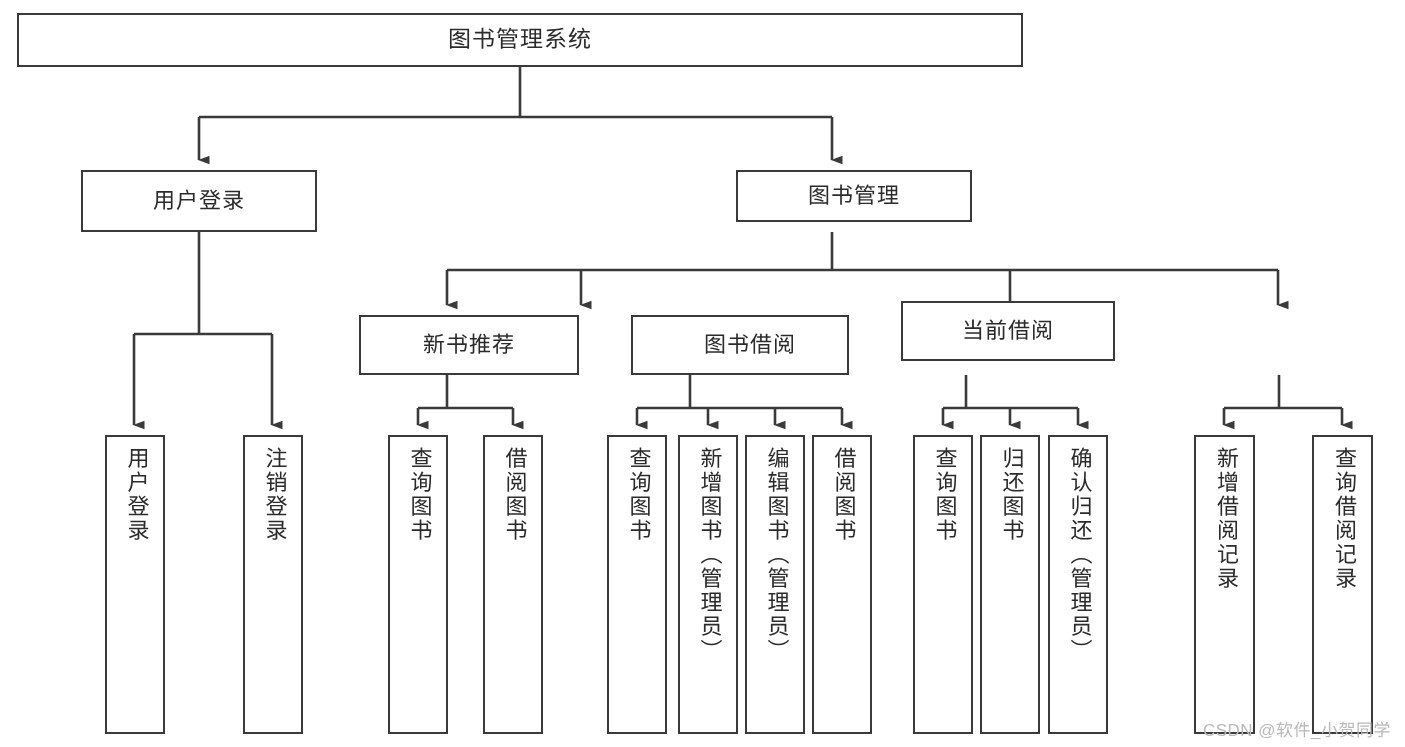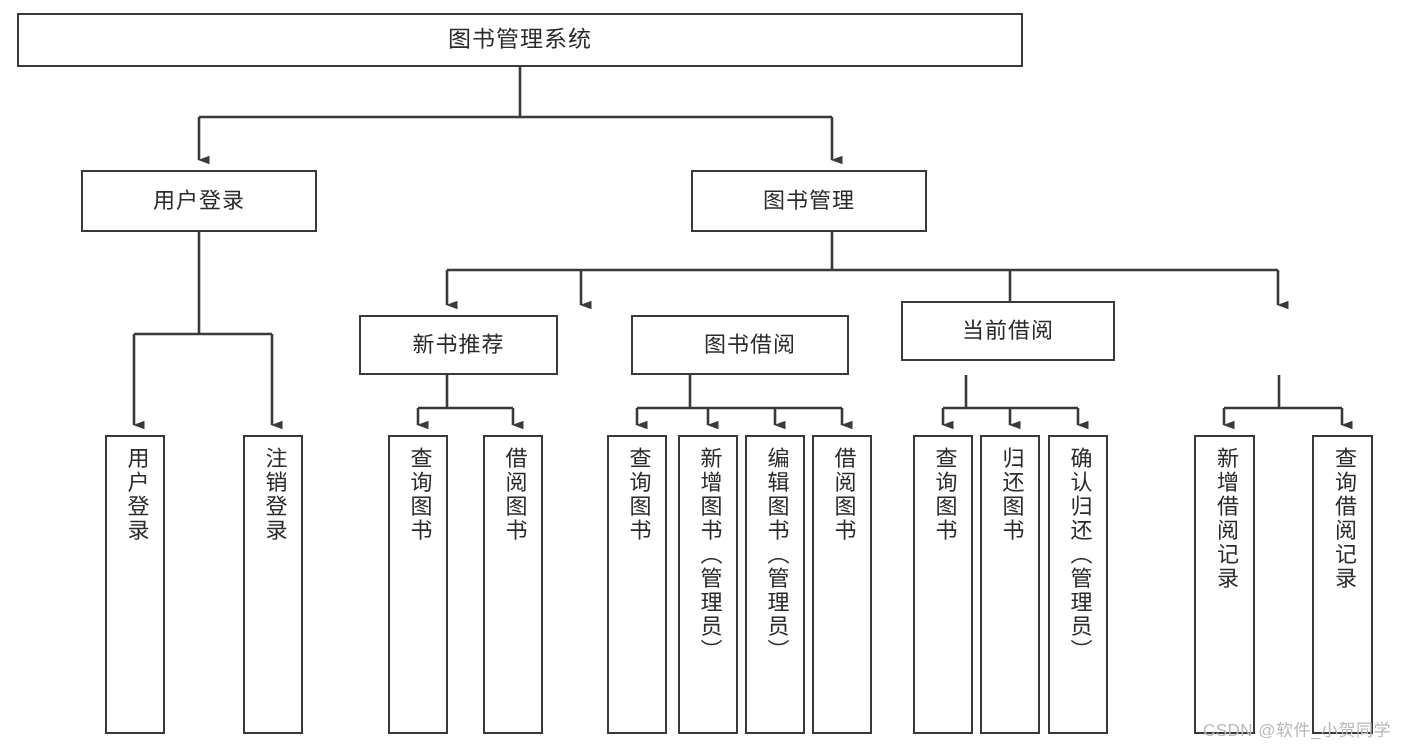--- a/index.html
+++ b/index.html
@@ -128,25 +128,25 @@
     </g>
   </svg>
 
   <div class="node horizontal root" style="left:17px; top:13px; width:1006px; height:54px;">
     <span class="node-label">图书管理系统</span>
   </div>
 
   <div class="node horizontal" style="left:81px; top:170px; width:236px; height:62px;">
     <span class="node-label">用户登录</span>
   </div>
-  <div class="node horizontal" style="left:691px; top:170px; width:236px; height:62px;">
+  <div class="node horizontal" style="left:736px; top:170px; width:236px; height:52px;">
     <span class="node-label">图书管理</span>
   </div>
 
-  <div class="node horizontal" style="left:359px; top:315px; width:199px; height:60px;">
+  <div class="node horizontal" style="left:359px; top:315px; width:220px; height:60px;">
     <span class="node-label">新书推荐</span>
   </div>
   <div class="node horizontal" style="left:631px; top:315px; width:218px; height:60px;padding-left:20px;">
     <span class="node-label">图书借阅</span>
   </div>
   <div class="node horizontal" style="left:901px; top:301px; width:214px; height:60px;">
     <span class="node-label">当前借阅</span>
   </div>
 
   <div class="node vertical" style="left:105px; top:435px; width:60px; height:299px;">

